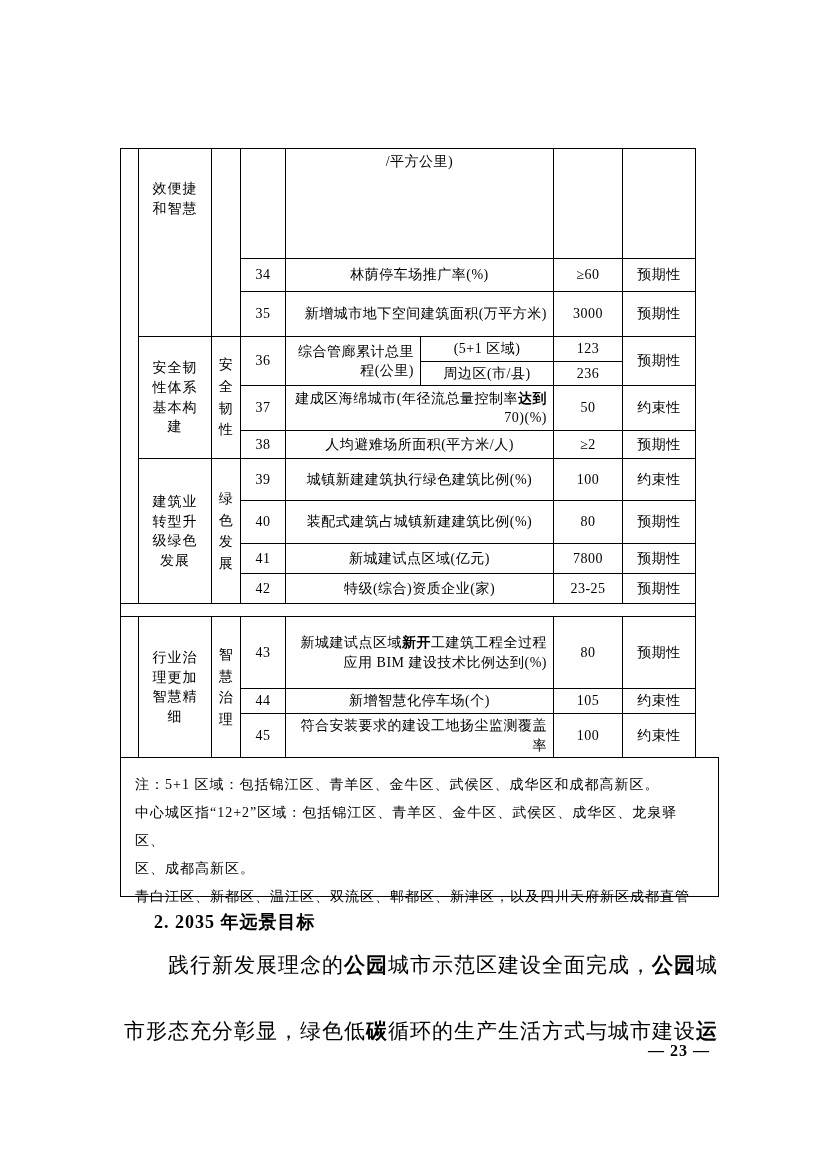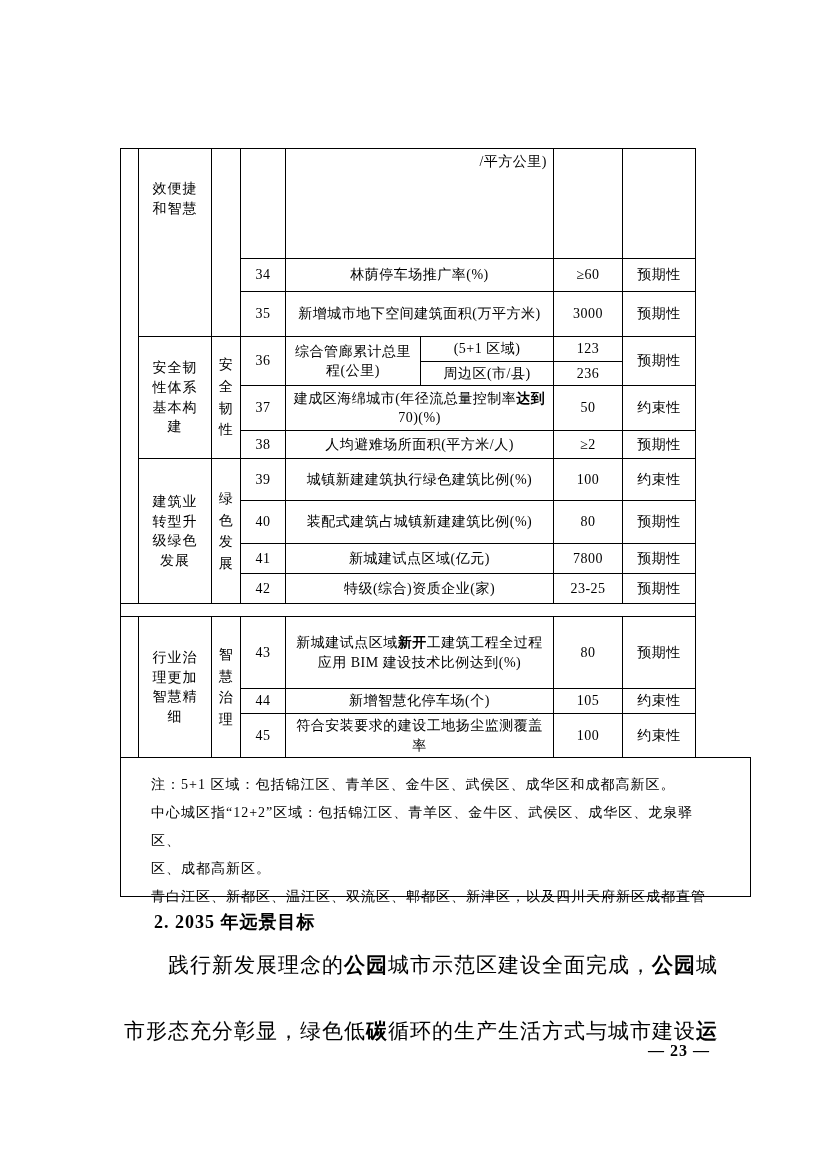--- a/index.html
+++ b/index.html
@@ -17,28 +17,28 @@
   .doc-table td {
     border:1px solid #000;
     font-size:14px; line-height:1.4;
     text-align:center; vertical-align:middle;
     padding:2px 6px; letter-spacing:0.5px;
     overflow:hidden;
   }
   .doc-table td.cat { white-space:pre-line; letter-spacing:1px; padding:2px 2px; }
   .doc-table td.cat-top { vertical-align:top; padding-top:30px; }
   .doc-table td.sub { white-space:pre-line; padding:2px 0; line-height:1.55; }
-  .doc-table td.ind-left { text-align:center; }
-  .doc-table td.carry-ind { vertical-align:top; text-align:right; padding-top:3px; }
+  .doc-table td.ind-left { text-align:right; }
+  .doc-table td.carry-ind { vertical-align:top; text-align:center; padding-top:3px; }
   .doc-table td.spacer { padding:0; }
   .note-box {
     position:absolute; left:120px; top:757px;
     width:569px; height:112px;
     border:1px solid #000;
-    padding:13px 30px;
+    padding:13px 14px;
     font-size:14px; line-height:28px; letter-spacing:1px;
   }
   .section-heading {
     position:absolute; left:154px; top:910px;
     font-size:18px; font-weight:bold; letter-spacing:1px;
   }
   .body-para {
     position:absolute; left:116px; top:932px;
     width:600px;
     font-size:21px; line-height:66px; letter-spacing:1px;margin-left:8px;

